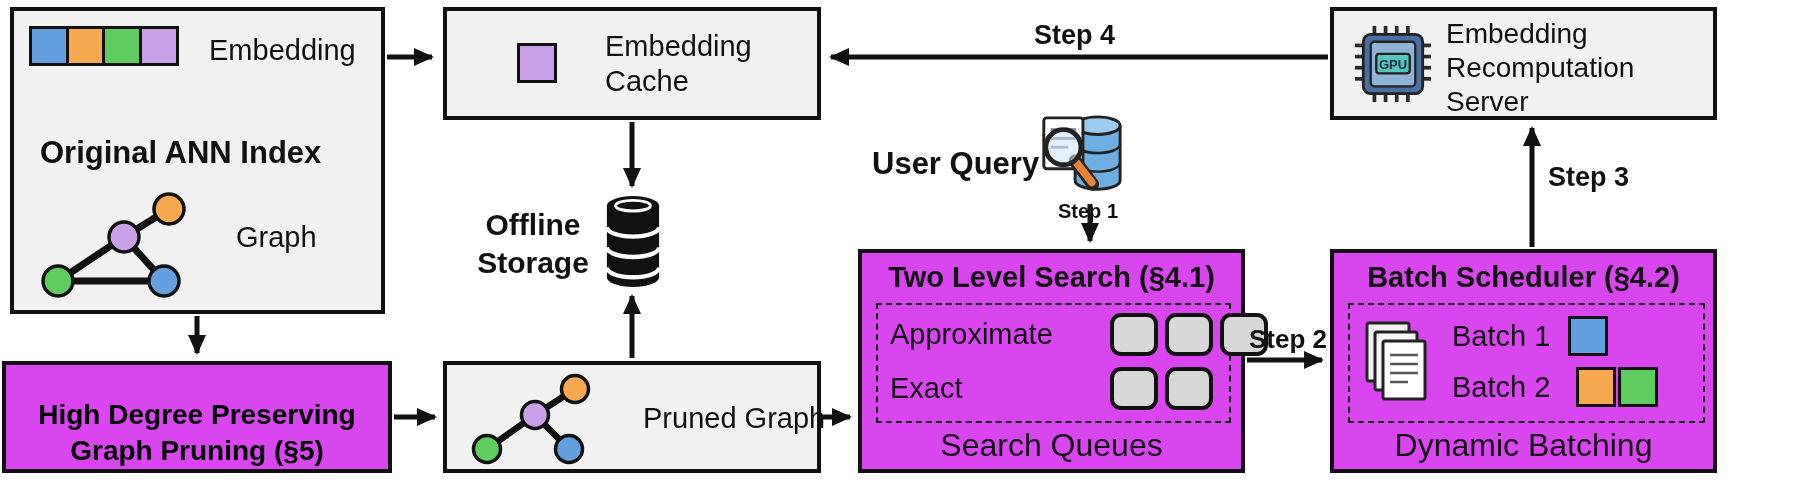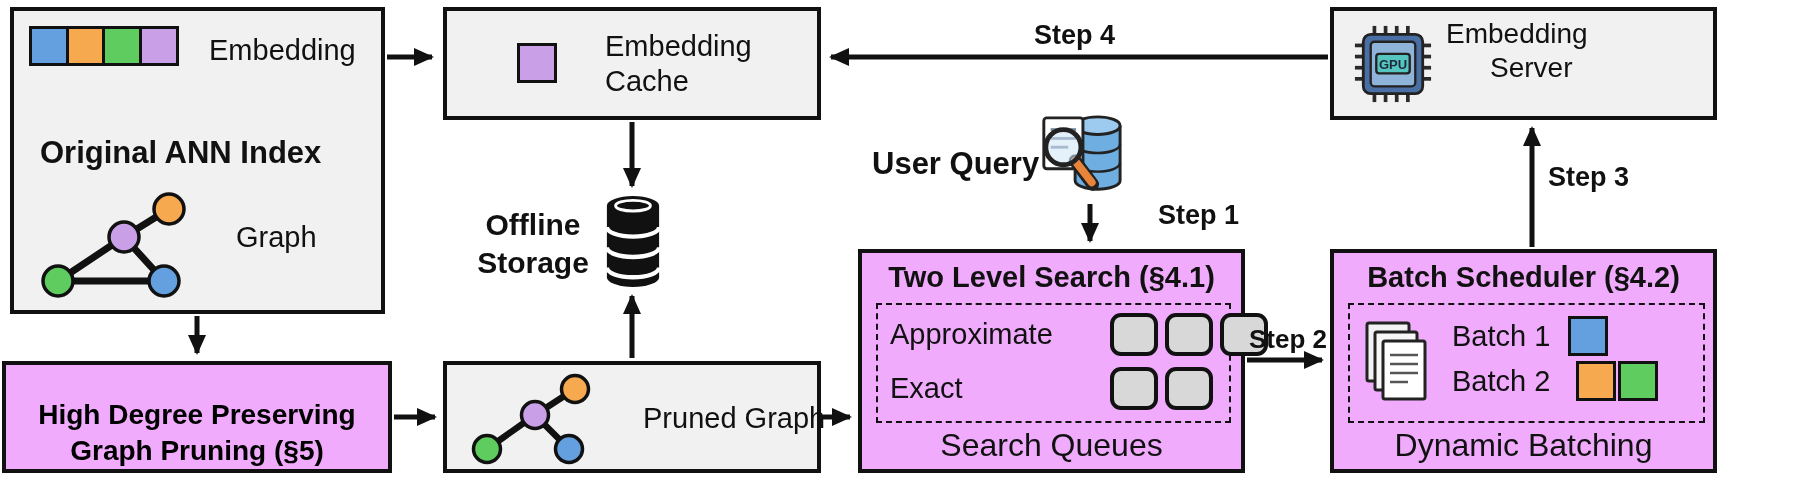--- a/index.html
+++ b/index.html
@@ -1,19 +1,19 @@
 <!DOCTYPE html>
 <html><head>
 <meta charset="utf-8">
 <style>
   * { margin:0; padding:0; box-sizing:border-box; }
   body { font-family:"Liberation Sans", sans-serif; background:#fff; }
   .canvas { position:relative; width:1817px; height:481px; background:#fff; overflow:hidden; }
   .box { position:absolute; border:4px solid #111; background:#f1f1f1; }
-  .box.dark { background:#f0abfc; }
+  .box.dark { background:#d946ef; }
   .t { position:absolute; white-space:nowrap; color:#111; }
   .bold { font-weight:bold; }
   .center { text-align:center; }
   .sq { width:40px; height:40px; border:3.5px solid #111; flex:0 0 auto; }
   .strip { position:absolute; display:flex; }
   .strip .sq + .sq { margin-left:-3.5px; }
   .arrow-layer { position:absolute; left:0; top:0; pointer-events:none; }
   .dashed { position:absolute; border:2.5px dashed #111; }
   .queue-row { position:absolute; left:12px; display:flex; align-items:center;gap:32px; }
   .queue-label { display:inline-block; width:188px; font-size:29px; color:#111; }
@@ -145,21 +145,21 @@
         <line x1="28" y1="45" x2="56" y2="45" stroke="#555" stroke-width="2.5"></line>
         <line x1="28" y1="54" x2="56" y2="54" stroke="#555" stroke-width="2.5"></line>
         <line x1="28" y1="63" x2="46" y2="63" stroke="#555" stroke-width="2.5"></line>
       </svg>
       <div class="batch-row" style="top:11px;">
         <span class="batch-label">Batch 1</span>
         <div class="batch-squares">
           <div class="sq" style="background: rgb(100, 160, 224);"></div>
         </div>
       </div>
-      <div class="batch-row" style="top:56px;gap:8px;">
+      <div class="batch-row" style="top:62px;gap:8px;">
         <span class="batch-label">Batch 2</span>
         <div class="batch-squares">
           <div class="sq" style="background: rgb(246, 169, 78);"></div>
           <div class="sq" style="background: rgb(94, 204, 94);"></div>
         </div>
       </div>
     </div>
     <div class="box-footer">Dynamic Batching</div>
   </div>
 
@@ -183,25 +183,26 @@
           <line x1="73" y1="46" x2="83" y2="46"></line>
           <line x1="73" y1="58" x2="83" y2="58"></line>
       </g>
       <rect x="10" y="10" width="64" height="64" rx="8" fill="#4a6fa5" stroke="#222" stroke-width="3"></rect>
       <rect x="18" y="18" width="48" height="48" rx="4" fill="#8fb4d9" stroke="#222" stroke-width="2.5"></rect>
       <rect x="24" y="31" width="36" height="21" rx="3" fill="#56c5c0" stroke="#222" stroke-width="2.5"></rect>
       <text x="42" y="47" text-anchor="middle" font-size="14" font-weight="bold" fill="#1c2b3a" font-family="Liberation Sans, sans-serif">GPU</text>
     </svg>
     <div class="t" style="left:112px; top:6px; font-size:28px; line-height:1.22; white-space:normal;">
       <span style="display:block;">Embedding</span>
-      <span style="display:block;margin-left:44px;">Server</span>
-    </div>
-  </div>
-
-  <div class="t bold" style="left:1158px; top:200px; font-size:27px;">Step 1</div>
+      <span style="display:block;">Recomputation</span>
+      <span style="display:block;">Server</span>
+    </div>
+  </div>
+
+  <div class="t bold" style="left:1058px; top:200px; font-size:20px;">Step 1</div>
   <div class="t bold" style="left:1249px; top:324px; font-size:26px;">Step 2</div>
   <div class="t bold" style="left:1548px; top:162px; font-size:27px;">Step 3</div>
   <div class="t bold" style="left:1034px; top:20px; font-size:27px;">Step 4</div>
 
   <svg class="arrow-layer" width="1817" height="481" viewBox="0 0 1817 481">
     <defs>
       <marker id="ah" markerUnits="userSpaceOnUse" markerWidth="24" markerHeight="22" refX="19" refY="10" orient="auto">
         <path d="M1,1 L21,10 L1,19 z" fill="#111"></path>
       </marker>
     </defs>

